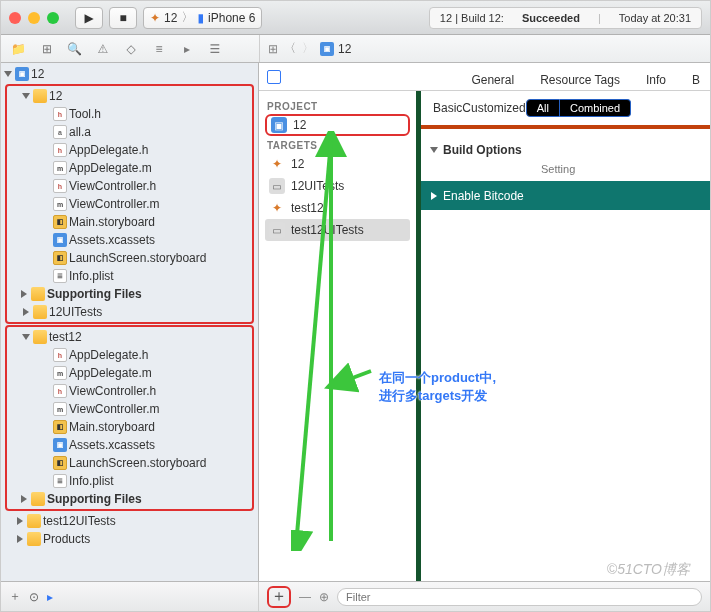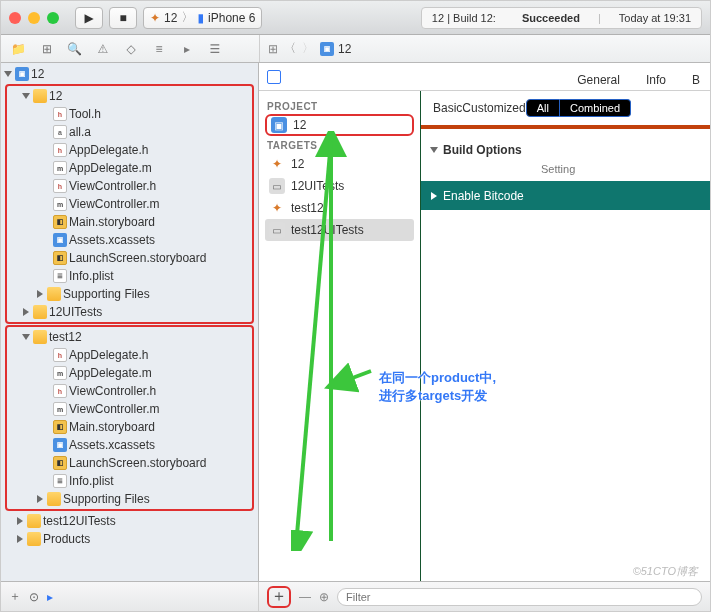--- a/index.html
+++ b/index.html
@@ -3,21 +3,21 @@
 <meta charset="utf-8">
 <style>
 * { box-sizing: border-box; margin: 0; padding: 0; font-family: -apple-system, "Helvetica Neue", Arial, sans-serif; }
 body { width: 711px; height: 612px; background: #fff; font-size: 12px; color: #333; position: relative; overflow: hidden; border: 1px solid #ccc;}
 .toolbar { height: 34px; background: linear-gradient(#eceeef,#d6d8da); border-bottom: 1px solid #b1b1b1; display: flex; align-items: center; padding: 0 8px; gap: 6px;}
 .traffic { display: flex; gap: 7px; padding-right: 10px;}
 .dot { width: 12px; height: 12px; border-radius: 50%; }
 .red { background:#ff5f57;} .yel{background:#ffbd2e;} .grn{background:#28c940;}
 .tb-btn { background:linear-gradient(#fdfdfd,#f1f1f1); border:1px solid #b8b8b8; border-radius:4px; height:22px; min-width:28px; display:flex; align-items:center; justify-content:center; padding:0 6px; font-size:12px; gap:4px;}
 .tb-status { margin-left:auto; border:1px solid #c9c9c9; background:#f7f7f7; border-radius:4px; height:22px; display:flex; align-items:center; padding:0 10px; font-size:11px; color:#333; gap:18px;}
-.succ { font-weight:600;margin-left:8px;}
+.succ { font-weight:600;}
 .subbar { height:28px; background:linear-gradient(#f7f8f9,#eceeef); border-bottom:1px solid #b8b8b8; display:flex;}
 .navleft { width:258px; display:flex; align-items:center; gap:4px; padding:0 6px;}
 .nav-icon { width:24px; height:20px; display:flex; align-items:center; justify-content:center; color:#7a7a7a; border-radius:3px;}
 .nav-icon.active { color:#3478f6;}
 .navright { flex:1; display:flex; align-items:center; gap:6px; padding:0 8px; border-left:1px solid #cfcfcf;}
 .crumb { display:flex; align-items:center; gap:4px; font-size:12px;}
 .main { display:flex; height:calc(100% - 34px - 28px - 30px);}
 .sidebar { width:258px; background:#e9edf2; border-right:1px solid #b8b8b8; overflow:hidden;}
 .tree { padding:2px 0; }
 .row { display:flex; align-items:center; height:18px; padding-left:4px; gap:2px; white-space:nowrap;}
@@ -27,21 +27,21 @@
 .folder { background:linear-gradient(#ffd56b,#f7b733); border-radius:2px;}
 .proj { background:#4a90e2; color:#fff;}
 .fileh { background:#fff; border:1px solid #c0c0c0; color:#c0544d;}
 .filem { background:#fff; border:1px solid #c0c0c0; color:#4a4a4a;}
 .filea { background:#fff; border:1px solid #c0c0c0; color:#666;}
 .filesb { background:#f3c24d; border:1px solid #d4a030; color:#333;}
 .filep { background:#fff; border:1px solid #c0c0c0; color:#666;}
 .fileimg { background:#4a90e2; color:#fff;}
 .redbox { border:2px solid #e03030; border-radius:4px; margin:1px 4px; padding:1px 0;}
 .editor { flex:1; display:flex; flex-direction:column;}
-.targets-pane { width:162px; border-right:1px solid #14532d; padding:6px 6px; position:relative;}
+.targets-pane { width:162px; border-right:5px solid #14532d; padding:6px 6px; position:relative;}
 .sec-label { font-size:10px; font-weight:700; color:#7b7b7b; letter-spacing:0.5px; padding:4px 2px 2px;}
 .trow { display:flex; align-items:center; gap:6px; height:22px; padding:0 4px; border-radius:3px; font-size:12px;}
 .trow.sel { background:#dcdcdc;}
 .trow.hl { border:2px solid #e03030; border-radius:6px;}
 .ticon { width:16px;height:16px;display:flex;align-items:center;justify-content:center;border-radius:3px;}
 .tapp { color:#333;}
 .ttest { background:#ddd; color:#666; font-size:10px;}
 .tproj { background:#4a90e2; color:#fff; font-size:10px;}
 .settings { flex:1; display:flex; flex-direction:column;}
 .tabs { display:flex; gap:22px; padding:6px 30px 0; border-bottom:1px solid #d0d0d0; height:32px; align-items:center; font-size:12px;}
@@ -56,22 +56,22 @@
 .col-hdr { font-size:11px; color:#777; padding:2px 0 6px 120px;}
 .srow { background:#0f766e; color:#fff; height:29px; display:flex; align-items:center; padding:0 10px; gap:4px; font-size:12px;}
 .srow .disc { border-left-color:#fff;}
 .bottombar { height:30px; background:linear-gradient(#f7f7f8,#e7e8e9); border-top:1px solid #b8b8b8; display:flex; align-items:center;}
 .bb-left { width:258px; border-right:1px solid #cfcfcf; height:100%; display:flex; align-items:center; padding:0 8px; gap:8px;}
 .bb-right { flex:1; display:flex; align-items:center; padding:0 8px; gap:8px;}
 .plusbox { border:2px solid #e03030; border-radius:6px; width:24px; height:22px; display:flex; align-items:center; justify-content:center;}
 .filter-input { flex:1; border:1px solid #c9c9c9; border-radius:10px; height:18px; padding:0 8px; font-size:11px; color:#999; background:#fff;}
 .arrow { position:absolute; pointer-events:none;}
 .ann-text { position:absolute; color:#3478f6; font-weight:600; font-size:13px; text-shadow:0 0 2px #fff,0 0 2px #fff;}
-.watermark { position:absolute; right:12px; bottom:32px; color:#bbb; font-size:11px; font-style:italic;}
-.indent1{padding-left:16px;} .indent2{padding-left:30px;} .indent3{padding-left:46px;}
+.watermark { position:absolute; right:20px; bottom:32px; color:#bbb; font-size:14px; font-style:italic;}
+.indent1{padding-left:16px;} .indent2{padding-left:14px;font-weight:bold;} .indent3{padding-left:46px;}
 .little-sq { width:14px; height:14px; border:1.5px solid #3478f6; border-radius:2px; background:#fff;}
 </style>
 </head>
 <body>
 
 <div class="toolbar">
   <div class="traffic">
     <div class="dot red"></div>
     <div class="dot yel"></div>
     <div class="dot grn"></div>
@@ -86,21 +86,21 @@
     <span style="color:#d97a2b;">✦</span>
     <span>12</span>
     <span style="color:#888;">〉</span>
     <span style="color:#3478f6;">▮</span>
     <span>iPhone 6</span>
   </div>
   <div class="tb-status">
     <span>12  |  Build 12: </span>
     <span class="succ">Succeeded</span>
     <span style="color:#bbb;">|</span>
-    <span>Today at 19:31</span>
+    <span>Today at 20:31</span>
   </div>
 </div>
 
 <div class="subbar">
   <div class="navleft">
     <div class="nav-icon active">📁</div>
     <div class="nav-icon">⊞</div>
     <div class="nav-icon">🔍</div>
     <div class="nav-icon">⚠</div>
     <div class="nav-icon">◇</div>
@@ -243,20 +243,21 @@
           <span>Products</span>
         </div>
     </div>
   </div>
 
   <div class="editor">
     <div style="display:flex; align-items:center; height:28px; border-bottom:1px solid #d0d0d0; padding:0 8px;">
       <div class="little-sq"></div>
       <div class="tabs" style="border:none; flex:1; justify-content:flex-end; padding-right:0;">
         <span class="tab">General</span>
+        <span class="tab">Resource Tags</span>
         <span class="tab">Info</span>
         <span class="tab">B</span>
       </div>
     </div>
 
     <div style="display:flex; flex:1;">
       <div class="targets-pane">
         <div class="sec-label">PROJECT</div>
         <div class="trow hl">
             <span class="ticon tproj">▣</span>

